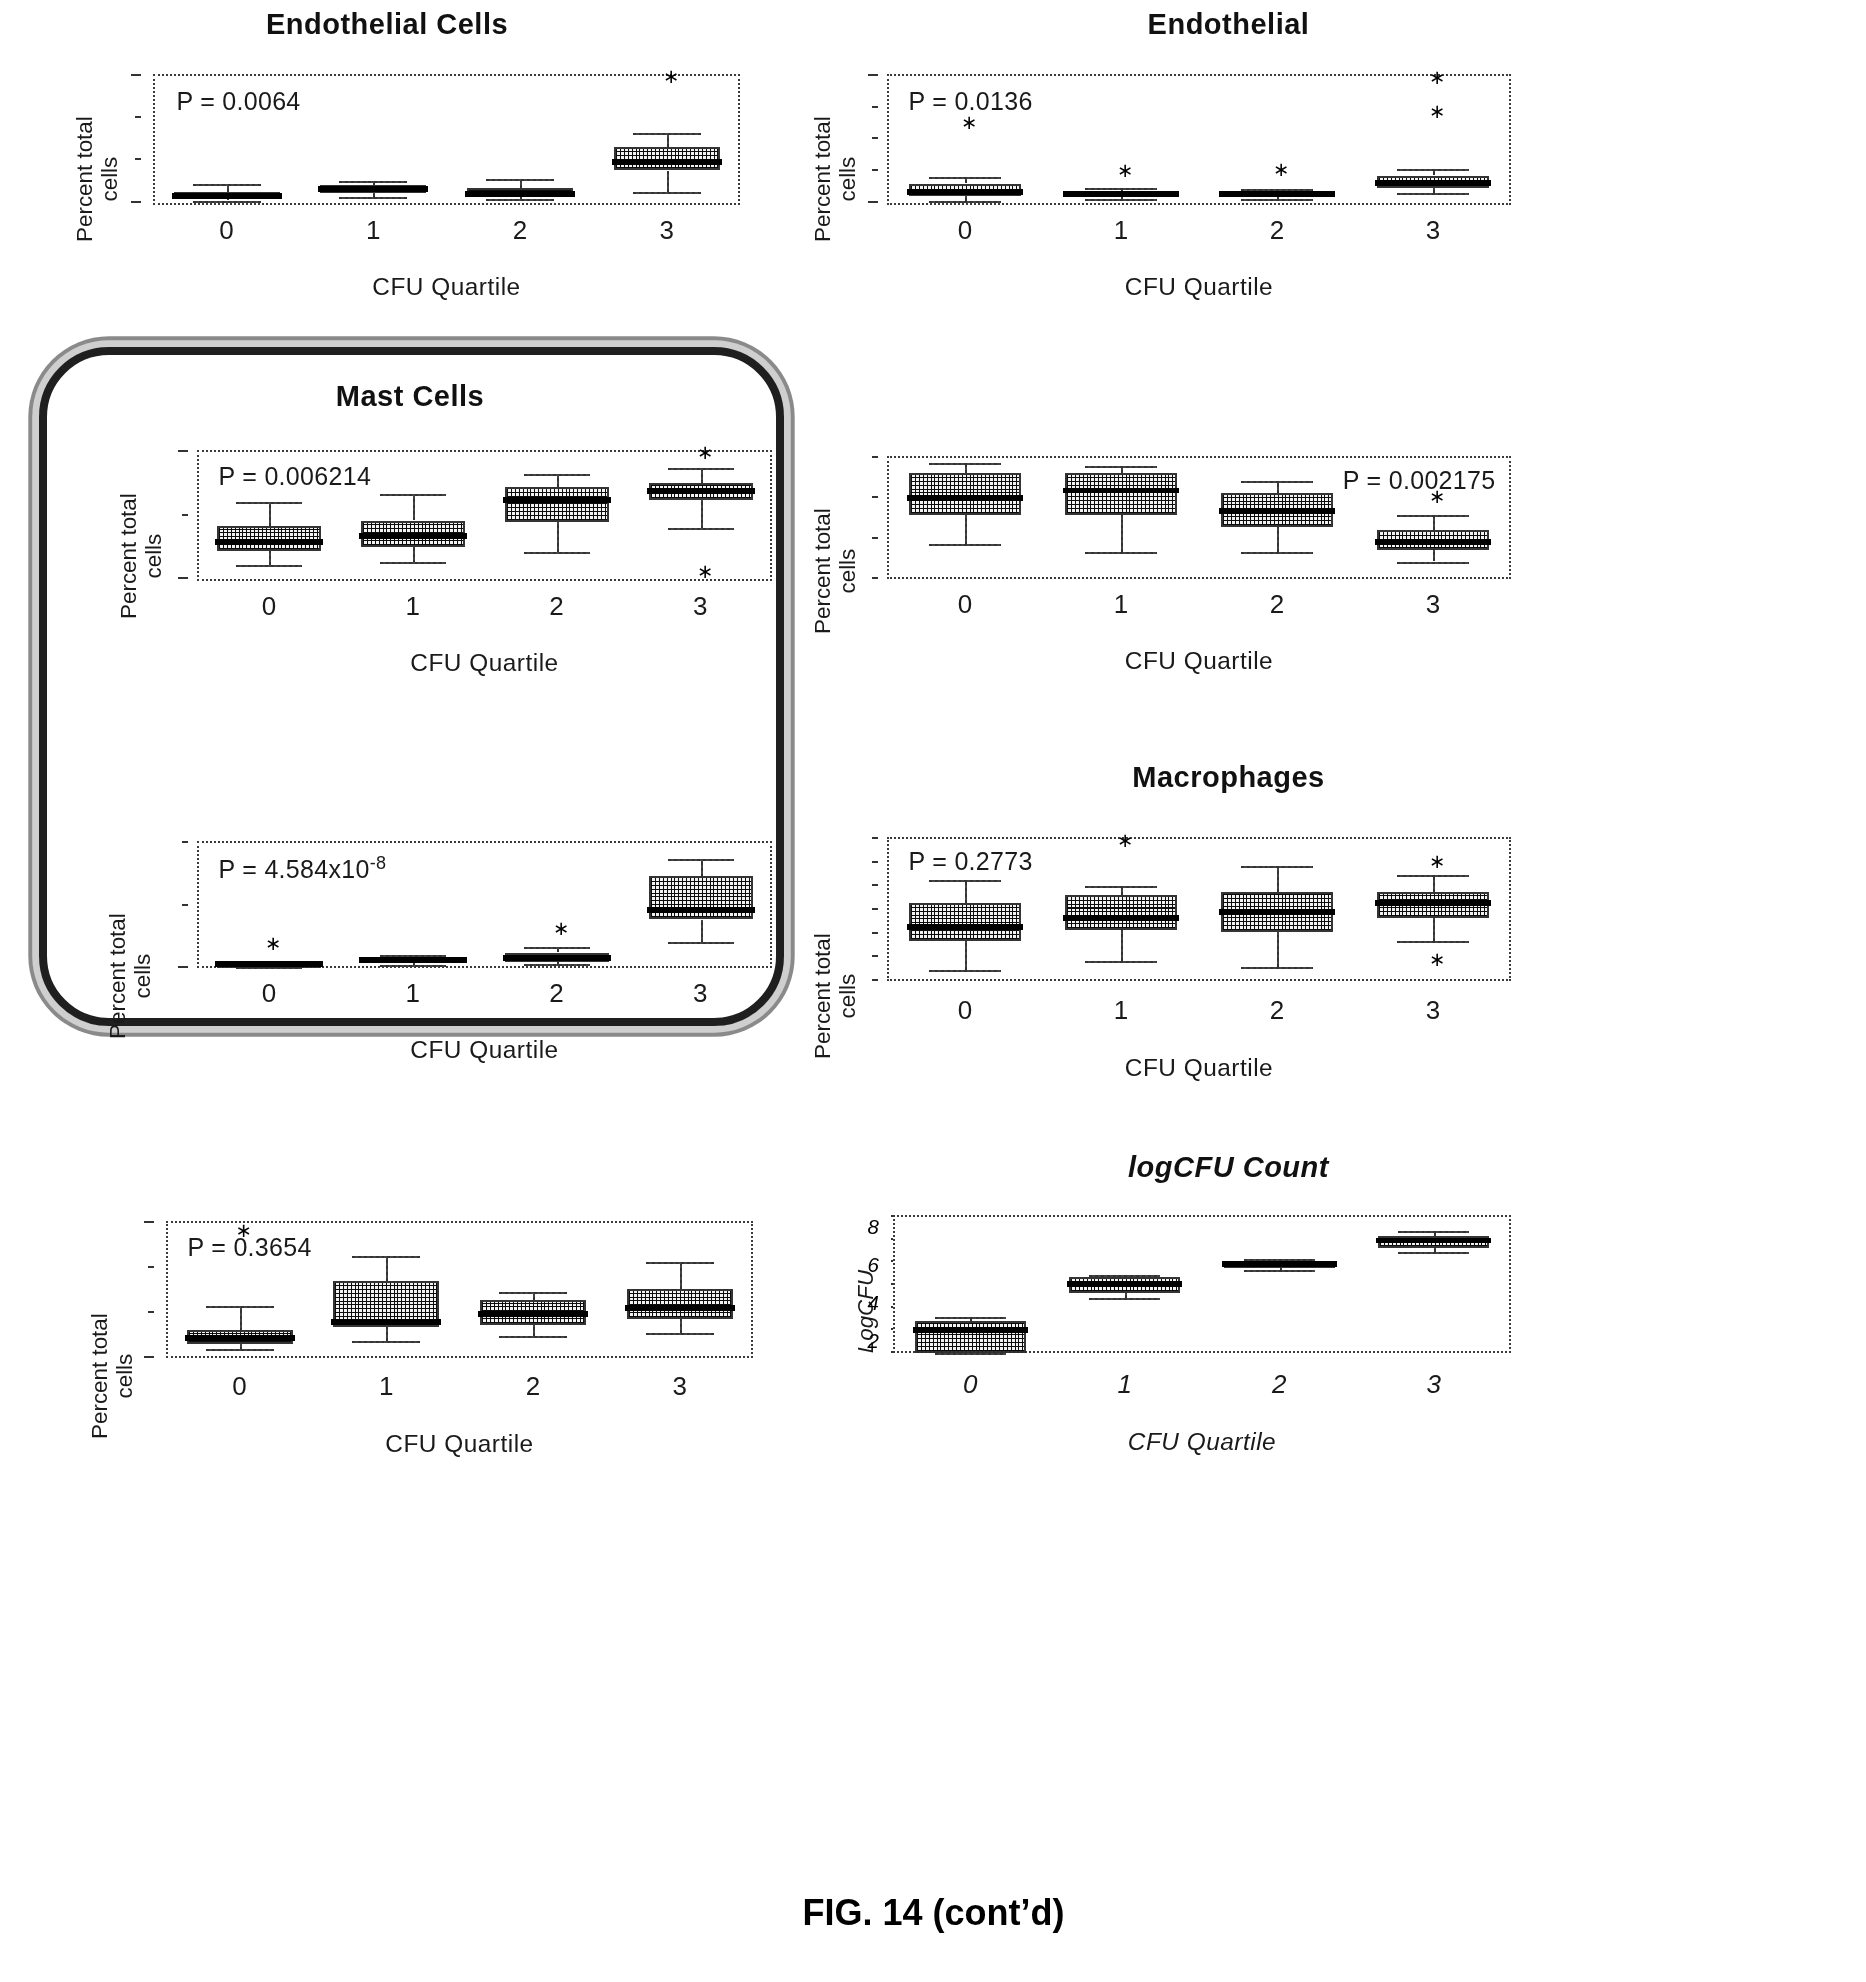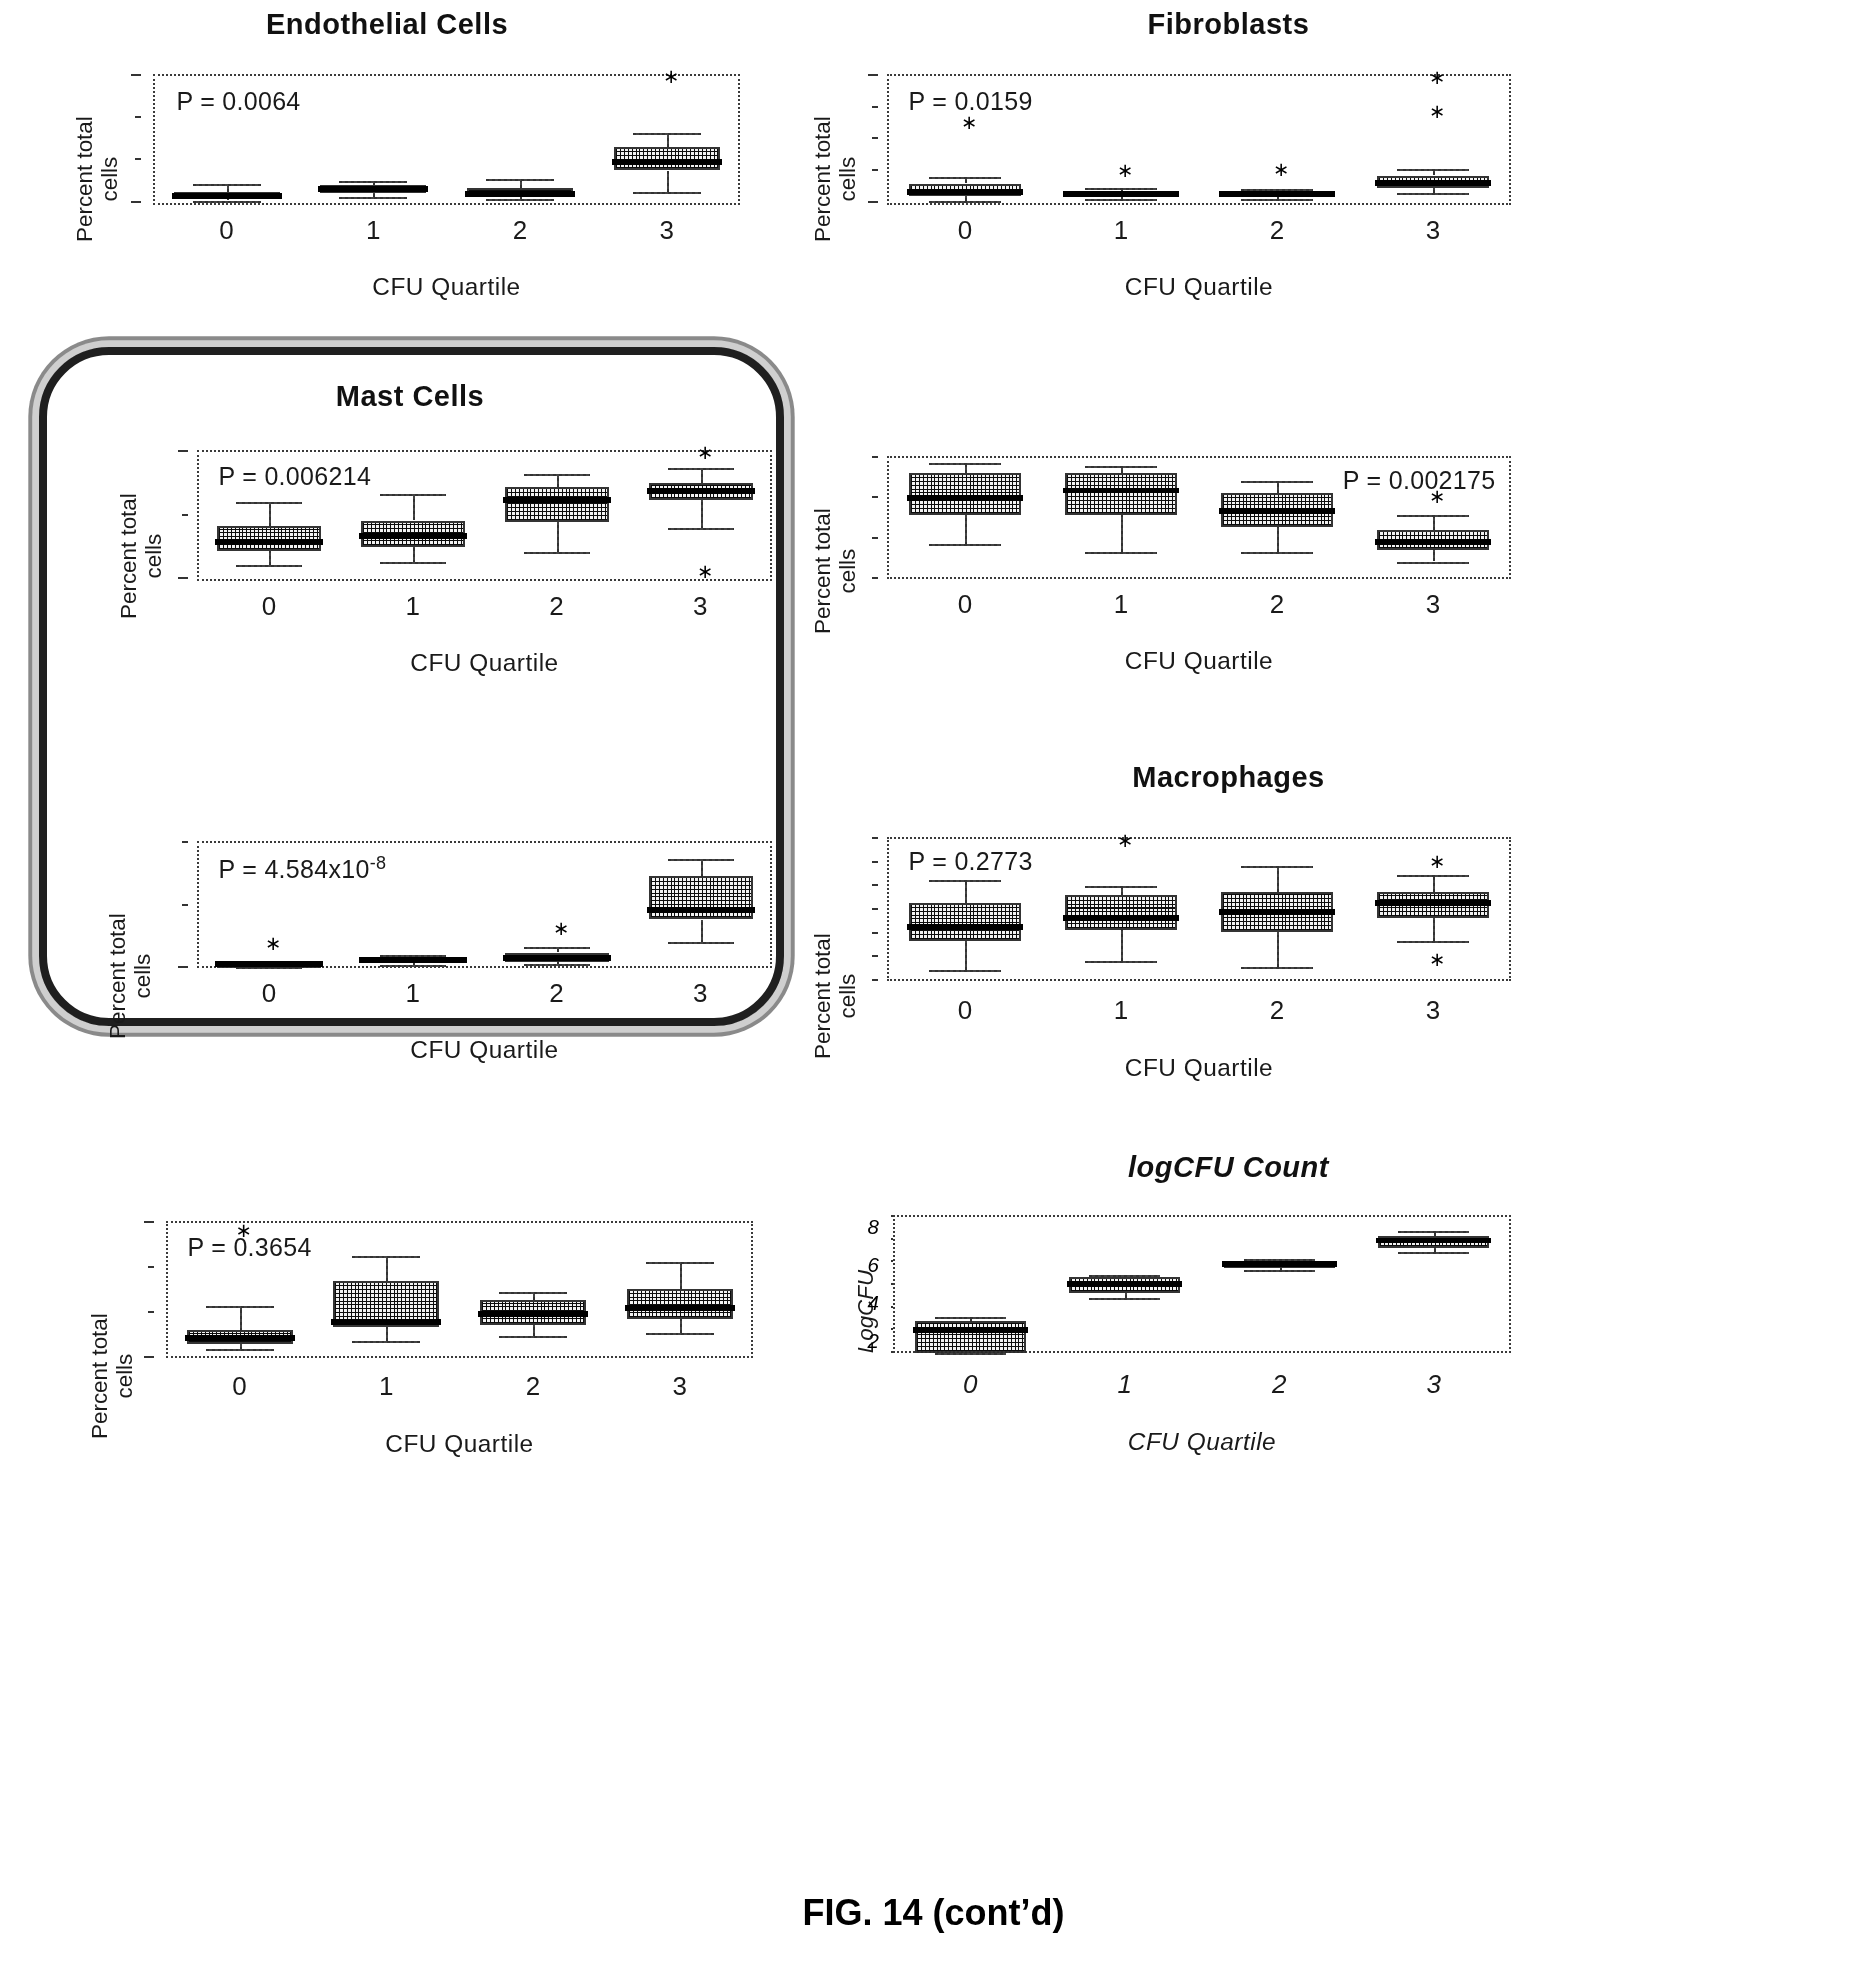--- a/index.html
+++ b/index.html
@@ -180,35 +180,35 @@
     <div class="xticks" style="left:127px;top:207px;width:587px;">
       <div class="xtick">0</div>
       <div class="xtick">1</div>
       <div class="xtick">2</div>
       <div class="xtick">3</div>
     </div>
     <div class="xlabel" style="left:127px;top:265px;width:587px;">CFU Quartile</div>
   </div>
 
   <div class="panel" style="left:770px;top:7.8px;width:741px;height:312px;">
-    <div class="panel-title" style="left:176px;right:0;">Fibroblasts</div>
+    <div class="panel-title" style="left:176px;right:0;">Endothelial</div>
     <div class="ylabel" style="left:-27px;top:146px;width:185px;">
       <span>Percent total</span><br>
       <span>cells</span>
     </div>
     <div class="yaxis" style="left:94px;top:66px;height:129px;">
       <div class="ytick"></div>
       <div class="ytick" style="width:5.9px;"></div>
       <div class="ytick" style="width:5.9px;"></div>
       <div class="ytick" style="width:5.9px;"></div>
       <div class="ytick"></div>
     </div>
     <div class="plotwrap" style="left:117px;top:66px;width:624px;height:131px;">
       <div class="plotbox"></div>
-      <div class="pval" style="left:21.5px;top:13.7px;">P = 0.0159</div>
+      <div class="pval" style="left:21.5px;top:13.7px;">P = 0.0136</div>
       <div class="bp">
           <div class="bgroup" style="left: 22px; width: 112px; top: 0px; height: 131px;">
             <div class="bwhisk" style="top: 103px; height: 6.5px;"></div>
             <div class="bwhisk" style="top: 122px; height: 5.2px;"></div>
             <div class="bcap" style="top: 103px; left: 20px; width: 72px;"></div>
             <div class="bcap" style="top: 127px; left: 20px; width: 72px;"></div>
             <div class="bbox" style="top: 110px; height: 11.8px;"></div>
             <div class="bmed" style="top: 115px;"></div>
             <div class="bout" style="top: 44px; left: 50%;">∗</div>
           </div>

